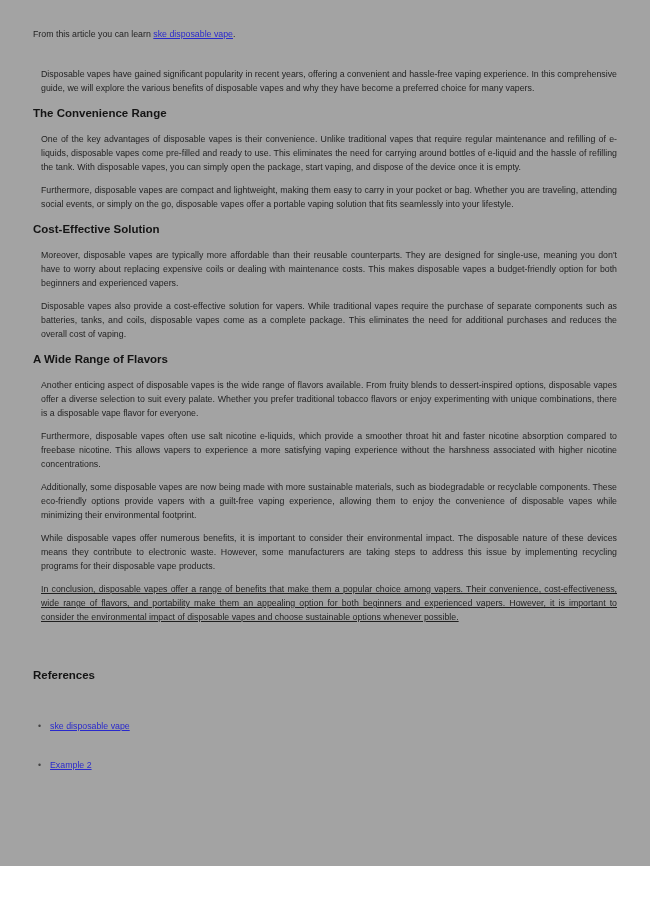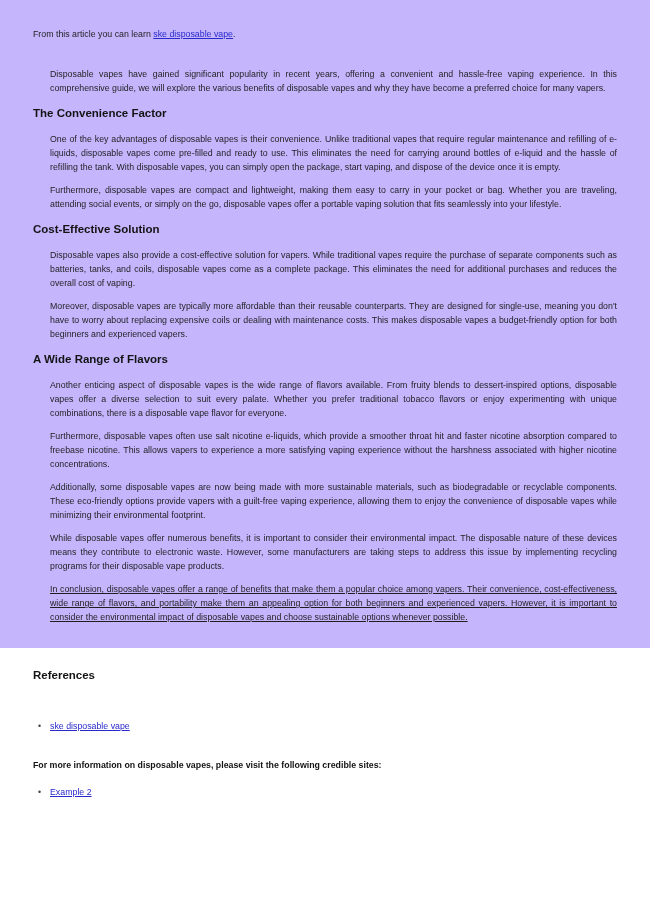--- a/index.html
+++ b/index.html
@@ -10,33 +10,33 @@
   body {
     width: 650px;
     height: 920px;
     overflow: hidden;
     font-family: "Liberation Sans", sans-serif;
     color: #1f1f1f;
   }
   .page {
     box-sizing: border-box;
     width: 650px;
-    height: 648px;
+    height: 866px;
     padding: 27px 33px 0 33px;
-    background: #c4b5fd;
+    background: #a3a3a3;
   }
   .intro-line {
     font-size: 8.8px;
     line-height: 14px;
     margin: 0 0 26px 0;
   }
   p.body-par {
     font-size: 8.8px;
     line-height: 14px;
-    margin: 0 0 9px 17px;
+    margin: 0 0 9px 8px;
     text-align: justify;
   }
   h2.sec-heading {
     font-size: 11.5px;
     line-height: 15px;
     font-weight: bold;
     color: #141414;
     margin: 11px 0 11px 0;
   }
   h2.refs-heading {
@@ -84,42 +84,41 @@
 </style>
 </head>
 <body>
 
 <div class="page">
 
   <p class="intro-line"><span>From this article you can learn </span><a class="doc-link">ske disposable vape</a><span>.</span></p>
 
   <p class="body-par">Disposable vapes have gained significant popularity in recent years, offering a convenient and hassle-free vaping experience. In this comprehensive guide, we will explore the various benefits of disposable vapes and why they have become a preferred choice for many vapers.</p>
 
-  <h2 class="sec-heading">The Convenience Factor</h2>
+  <h2 class="sec-heading">The Convenience Range</h2>
   <p class="body-par">One of the key advantages of disposable vapes is their convenience. Unlike traditional vapes that require regular maintenance and refilling of e-liquids, disposable vapes come pre-filled and ready to use. This eliminates the need for carrying around bottles of e-liquid and the hassle of refilling the tank. With disposable vapes, you can simply open the package, start vaping, and dispose of the device once it is empty.</p>
   <p class="body-par">Furthermore, disposable vapes are compact and lightweight, making them easy to carry in your pocket or bag. Whether you are traveling, attending social events, or simply on the go, disposable vapes offer a portable vaping solution that fits seamlessly into your lifestyle.</p>
 
   <h2 class="sec-heading">Cost-Effective Solution</h2>
+  <p class="body-par">Moreover, disposable vapes are typically more affordable than their reusable counterparts. They are designed for single-use, meaning you don't have to worry about replacing expensive coils or dealing with maintenance costs. This makes disposable vapes a budget-friendly option for both beginners and experienced vapers.</p>
   <p class="body-par">Disposable vapes also provide a cost-effective solution for vapers. While traditional vapes require the purchase of separate components such as batteries, tanks, and coils, disposable vapes come as a complete package. This eliminates the need for additional purchases and reduces the overall cost of vaping.</p>
-  <p class="body-par">Moreover, disposable vapes are typically more affordable than their reusable counterparts. They are designed for single-use, meaning you don't have to worry about replacing expensive coils or dealing with maintenance costs. This makes disposable vapes a budget-friendly option for both beginners and experienced vapers.</p>
 
   <h2 class="sec-heading">A Wide Range of Flavors</h2>
   <p class="body-par">Another enticing aspect of disposable vapes is the wide range of flavors available. From fruity blends to dessert-inspired options, disposable vapes offer a diverse selection to suit every palate. Whether you prefer traditional tobacco flavors or enjoy experimenting with unique combinations, there is a disposable vape flavor for everyone.</p>
   <p class="body-par">Furthermore, disposable vapes often use salt nicotine e-liquids, which provide a smoother throat hit and faster nicotine absorption compared to freebase nicotine. This allows vapers to experience a more satisfying vaping experience without the harshness associated with higher nicotine concentrations.</p>
 
   <p class="body-par">Additionally, some disposable vapes are now being made with more sustainable materials, such as biodegradable or recyclable components. These eco-friendly options provide vapers with a guilt-free vaping experience, allowing them to enjoy the convenience of disposable vapes while minimizing their environmental footprint.</p>
   <p class="body-par">While disposable vapes offer numerous benefits, it is important to consider their environmental impact. The disposable nature of these devices means they contribute to electronic waste. However, some manufacturers are taking steps to address this issue by implementing recycling programs for their disposable vape products.</p>
 
   <p class="body-par conclusion-par">In conclusion, disposable vapes offer a range of benefits that make them a popular choice among vapers. Their convenience, cost-effectiveness, wide range of flavors, and portability make them an appealing option for both beginners and experienced vapers. However, it is important to consider the environmental impact of disposable vapes and choose sustainable options whenever possible.</p>
 
   <h2 class="sec-heading refs-heading">References</h2>
 
   <ul class="link-list refs-list">
     <li><a class="doc-link">ske disposable vape</a></li>
   </ul>
 
-  <p class="more-info">For more information on disposable vapes, please visit the following credible sites:</p>
 
   <ul class="link-list">
     <li><a class="doc-link">Example 2</a></li>
   </ul>
 
 </div>
 
 </body></html>

